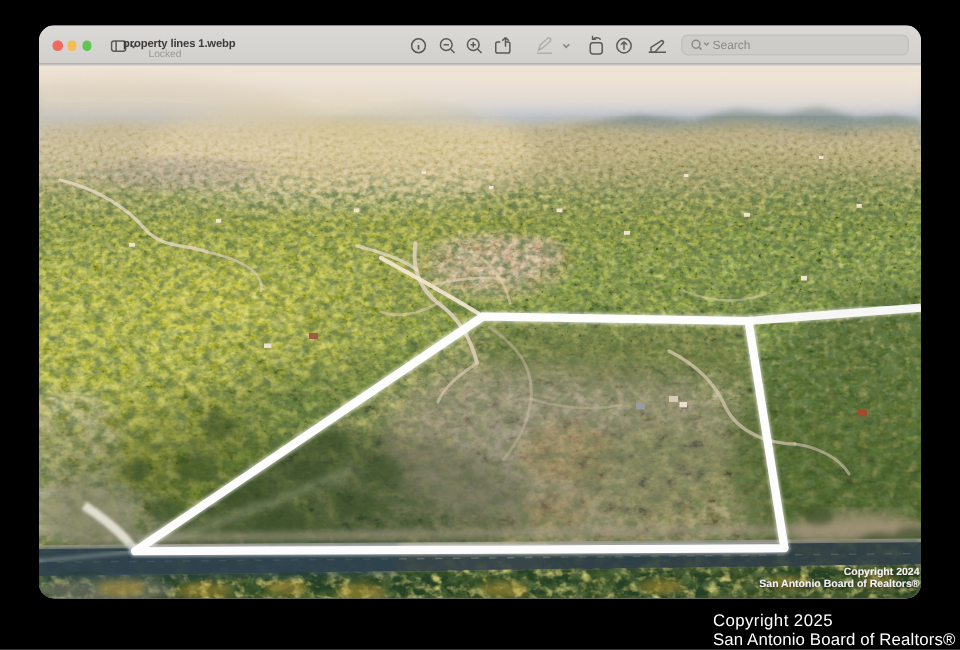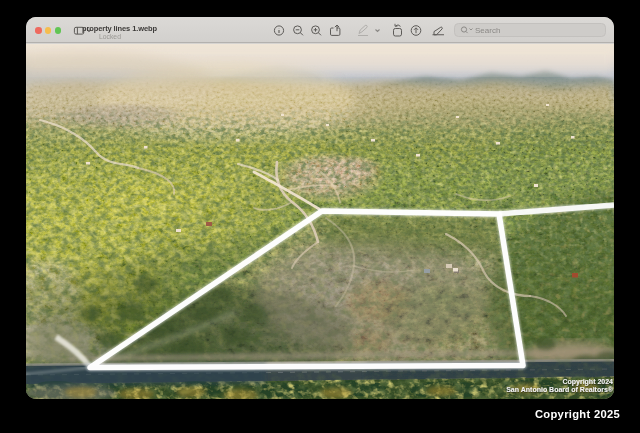--- a/index.html
+++ b/index.html
@@ -7,21 +7,21 @@
 body{font-family:"Liberation Sans",sans-serif;position:relative;}
 #win{position:absolute;left:26px;top:17px;width:588px;height:382px;border-radius:10px;overflow:hidden;background:#d5d3d0;box-shadow:0 8px 24px rgba(0,0,0,.55);}
 #tbar{position:absolute;left:0;top:0;width:588px;height:26px;background:linear-gradient(#dbd9d6,#d2d0cd);border-bottom:1px solid #b3b1ae;}
 .tl{position:absolute;top:10.4px;width:6.3px;height:6.3px;border-radius:50%;}
 #tl1{left:9.3px;background:#ee6a5f;}
 #tl2{left:18.9px;background:#f5bd4f;}
 #tl3{left:28.6px;background:#61c554;}
 #title{position:absolute;left:56px;top:7.4px;font-size:7.5px;font-weight:700;color:#3c3a38;letter-spacing:-0.1px;}
 #subtitle{position:absolute;left:73px;top:16.2px;font-size:6.8px;color:#9a9894;}
 #photo{position:absolute;left:0;top:27px;width:588px;height:355px;}
-#cp2025{position:absolute;right:20px;top:409px;text-align:left;color:#fff;font-weight:700;line-height:1;}
+#cp2025{position:absolute;right:3px;top:409px;text-align:left;color:#fff;font-weight:400;line-height:1;}
 #cp2025 .l1{font-size:11.2px;letter-spacing:.3px;}
 #cp2025 .l2{font-size:11.2px;margin-top:1.4px;letter-spacing:.1px;}
 </style>
 </head>
 <body>
 <div id="win">
   <div id="tbar">
     <div class="tl" id="tl1"></div>
       <div class="tl" id="tl2"></div>
       <div class="tl" id="tl3"></div>
@@ -405,13 +405,14 @@
     <path d="M64 323.5 L296 167 L473 170 L497 321.5 Z" fill="none" stroke="#ffffff" stroke-width="7.5" stroke-linejoin="round" opacity="0.5" filter="url(#b1)"></path>
     <path d="M64 323.5 L296 167 L473 170 L497 321.5 Z" fill="none" stroke="#ffffff" stroke-width="5.5" stroke-linejoin="round" opacity="0.97"></path>
     <g filter="url(#tshadow)">
         <text x="587" y="339.5" font-size="7" font-weight="700" fill="#f2f2f2" text-anchor="end" font-family="Liberation Sans,sans-serif">Copyright 2024</text>
     <text x="587" y="347.5" font-size="7" font-weight="700" fill="#f2f2f2" text-anchor="end" font-family="Liberation Sans,sans-serif">San Antonio Board of Realtors®</text>
       </g>
   </svg>
 </div>
 <div id="cp2025">
     <div class="l1">Copyright 2025</div>
+    <div class="l2">San Antonio Board of Realtors®</div>
   </div>
 
 </body></html>

